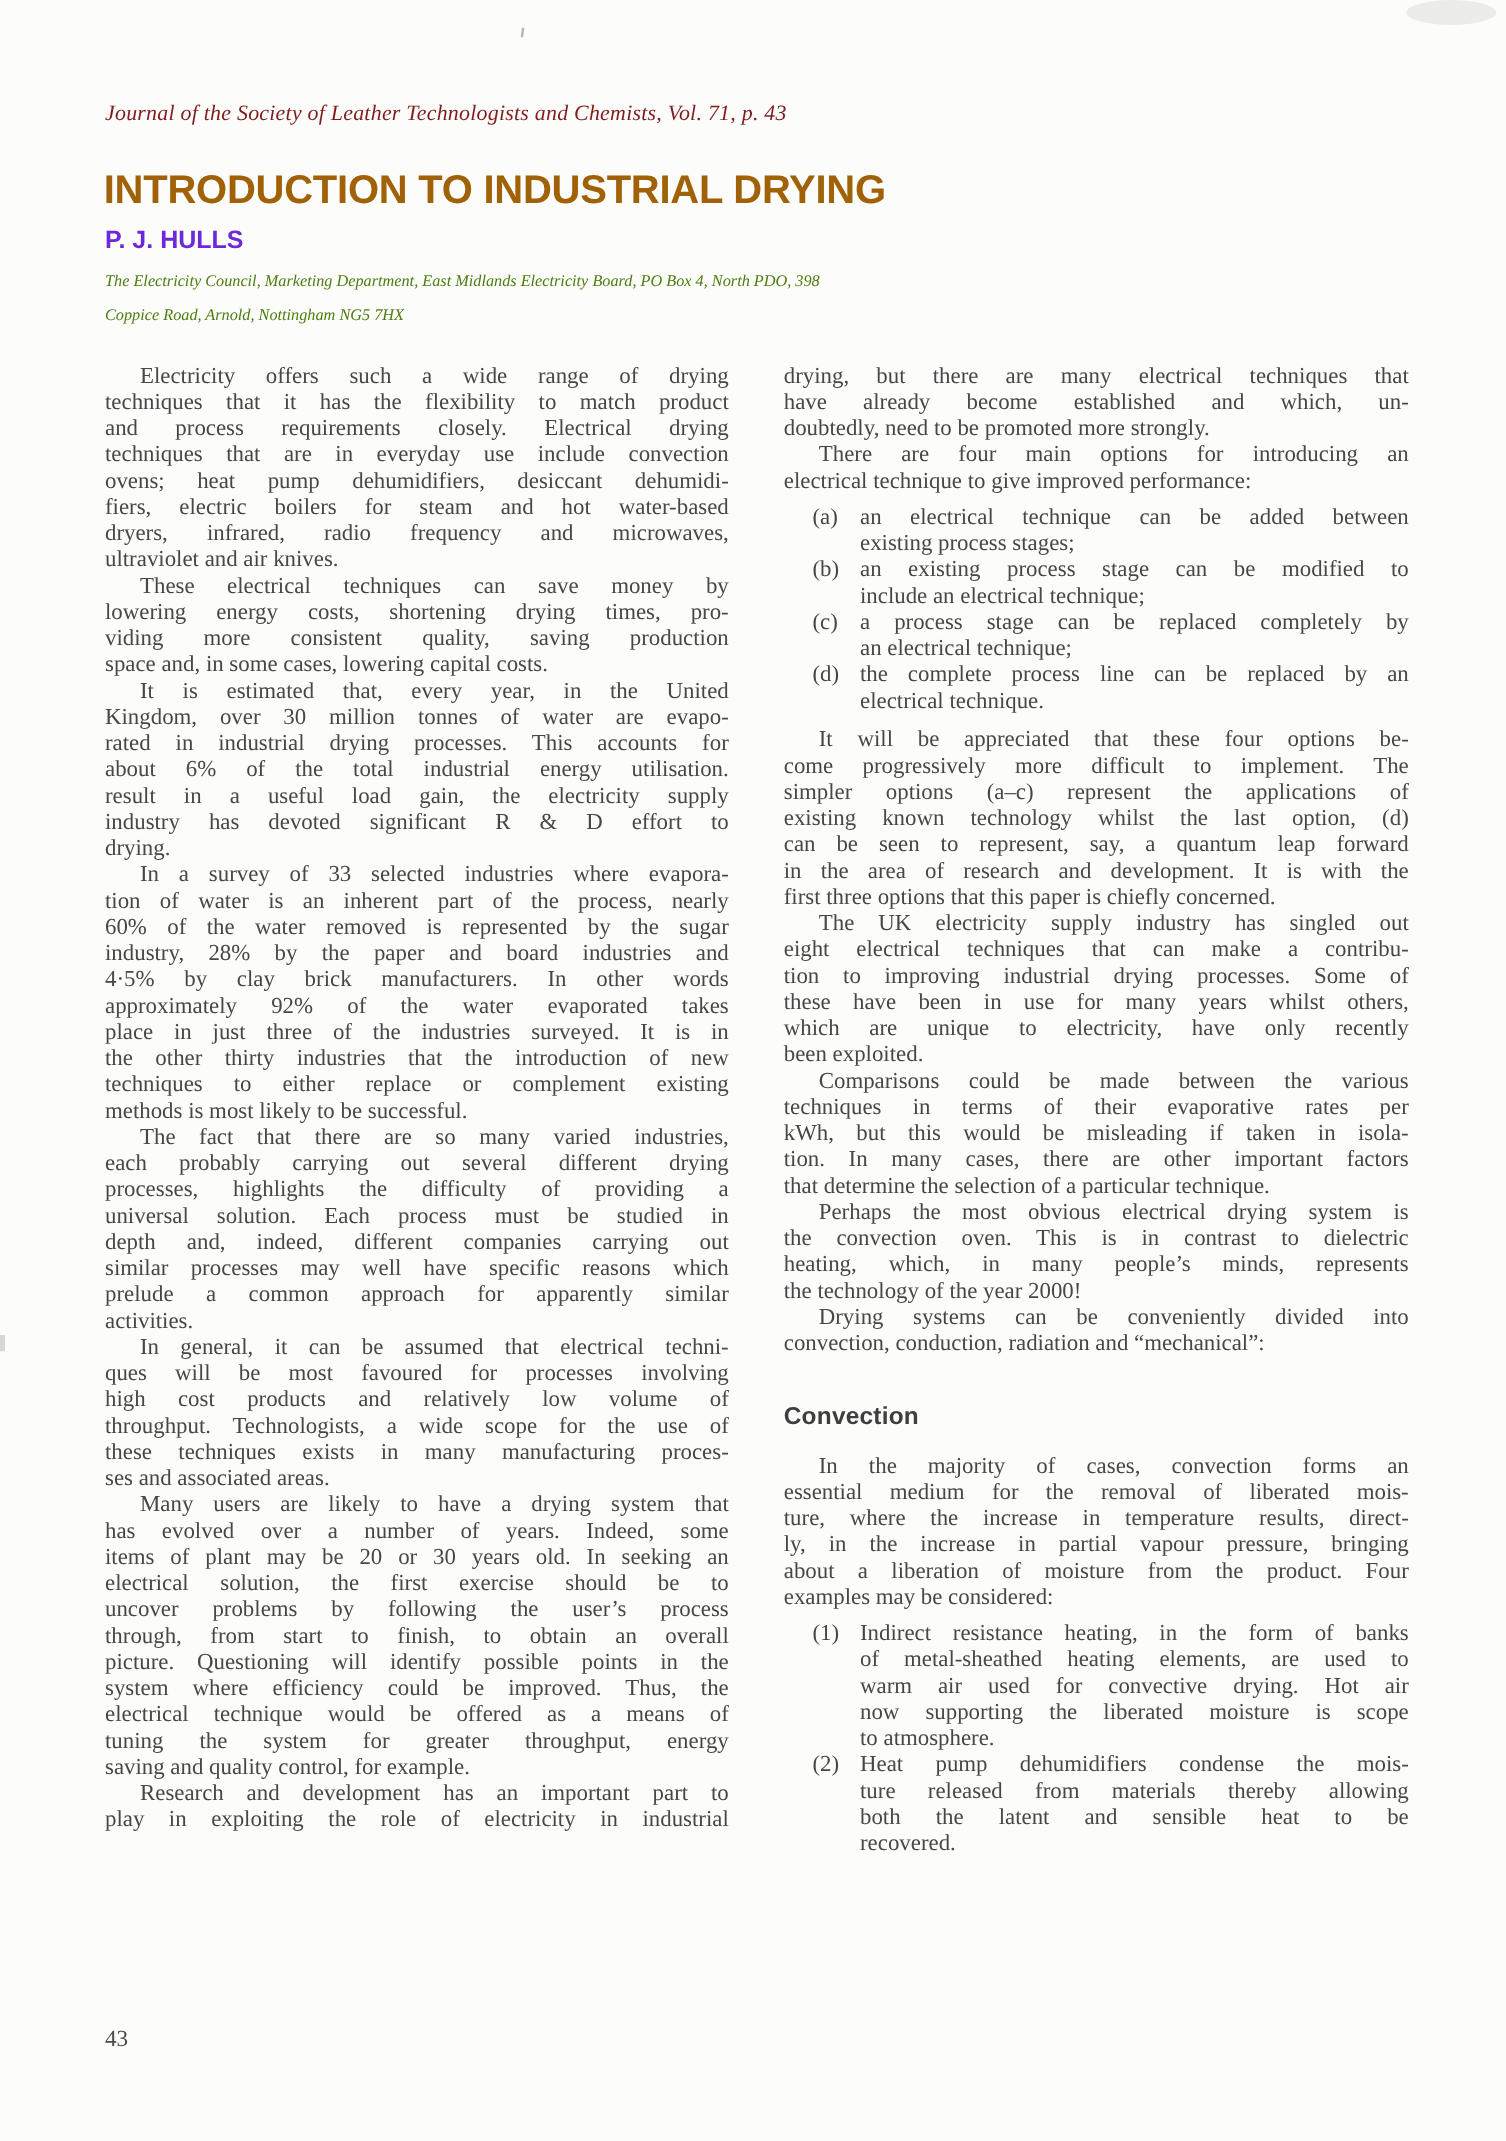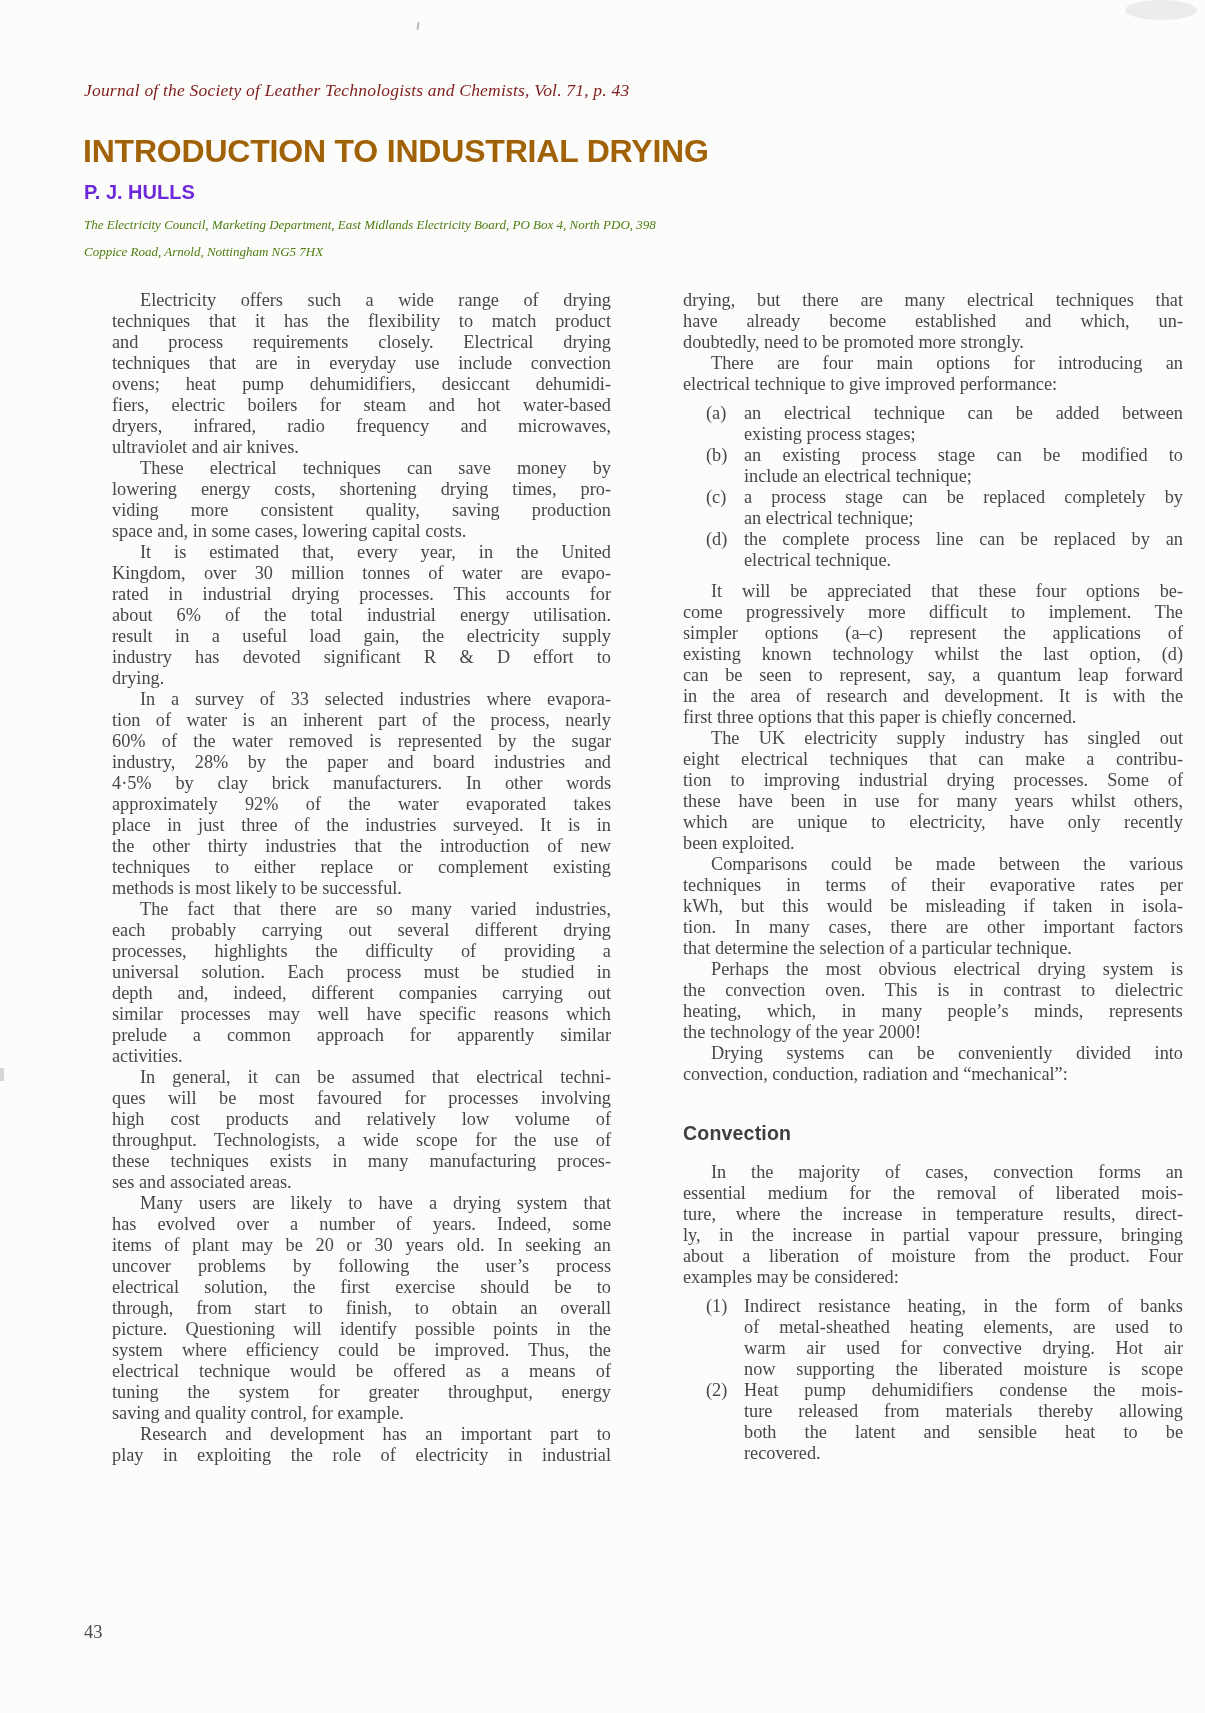--- a/index.html
+++ b/index.html
@@ -29,21 +29,21 @@
   }
   .affil{
     position:absolute;left:84px;top:211px;
     font-style:italic;font-size:13px;line-height:27px;color:#4d7c0f;
     width:960px;
   }
   .textgrid{
     position:absolute;left:84px;top:290px;
     display:flex;gap:44px;
   }
-  .col{width:499px;margin-left:28px;}
+  .col{width:499px;}
   .col.rightcol{width:500px;}
   .bl{
     font-size:18.3px;line-height:21px;
     text-align:justify;text-align-last:justify;
     white-space:normal;
   }
   .bl.last{text-align-last:auto;}
   .bl.ind{text-indent:28px;}
   .li{position:relative;padding-left:61px;}
   .li .lab{
@@ -130,22 +130,22 @@
       <div class="bl last">activities.</div>
       <div class="bl ind">In general, it can be assumed that electrical techni-</div>
       <div class="bl">ques will be most favoured for processes involving</div>
       <div class="bl">high cost products and relatively low volume of</div>
       <div class="bl">throughput. Technologists, a wide scope for the use of</div>
       <div class="bl">these techniques exists in many manufacturing proces-</div>
       <div class="bl last">ses and associated areas.</div>
       <div class="bl ind">Many users are likely to have a drying system that</div>
       <div class="bl">has evolved over a number of years. Indeed, some</div>
       <div class="bl">items of plant may be 20 or 30 years old. In seeking an</div>
+      <div class="bl">electrical solution, the first exercise should be to</div>
       <div class="bl">uncover problems by following the user’s process</div>
-      <div class="bl">electrical solution, the first exercise should be to</div>
       <div class="bl">through, from start to finish, to obtain an overall</div>
       <div class="bl">picture. Questioning will identify possible points in the</div>
       <div class="bl">system where efficiency could be improved. Thus, the</div>
       <div class="bl">electrical technique would be offered as a means of</div>
       <div class="bl">tuning the system for greater throughput, energy</div>
       <div class="bl last">saving and quality control, for example.</div>
       <div class="bl ind">Research and development has an important part to</div>
       <div class="bl">play in exploiting the role of electricity in industrial</div>
     </div>
   <div class="col rightcol">
@@ -209,20 +209,21 @@
       <div class="bl">ly, in the increase in partial vapour pressure, bringing</div>
       <div class="bl">about a liberation of moisture from the product. Four</div>
       <div class="bl last">examples may be considered:</div>
       <div style="height: 8px;"></div>
       <div class="li">
         <span class="lab">(1)</span>
         <div class="bl">Indirect resistance heating, in the form of banks</div>
         <div class="bl">of metal-sheathed heating elements, are used to</div>
         <div class="bl">warm air used for convective drying. Hot air</div>
         <div class="bl">now supporting the liberated moisture is scope</div>
+        <div class="bl last">to atmosphere.</div>
       </div>
       <div class="li">
         <span class="lab">(2)</span>
         <div class="bl">Heat pump dehumidifiers condense the mois-</div>
         <div class="bl">ture released from materials thereby allowing</div>
         <div class="bl">both the latent and sensible heat to be</div>
         <div class="bl last">recovered.</div>
       </div>
     </div>
 </div>

